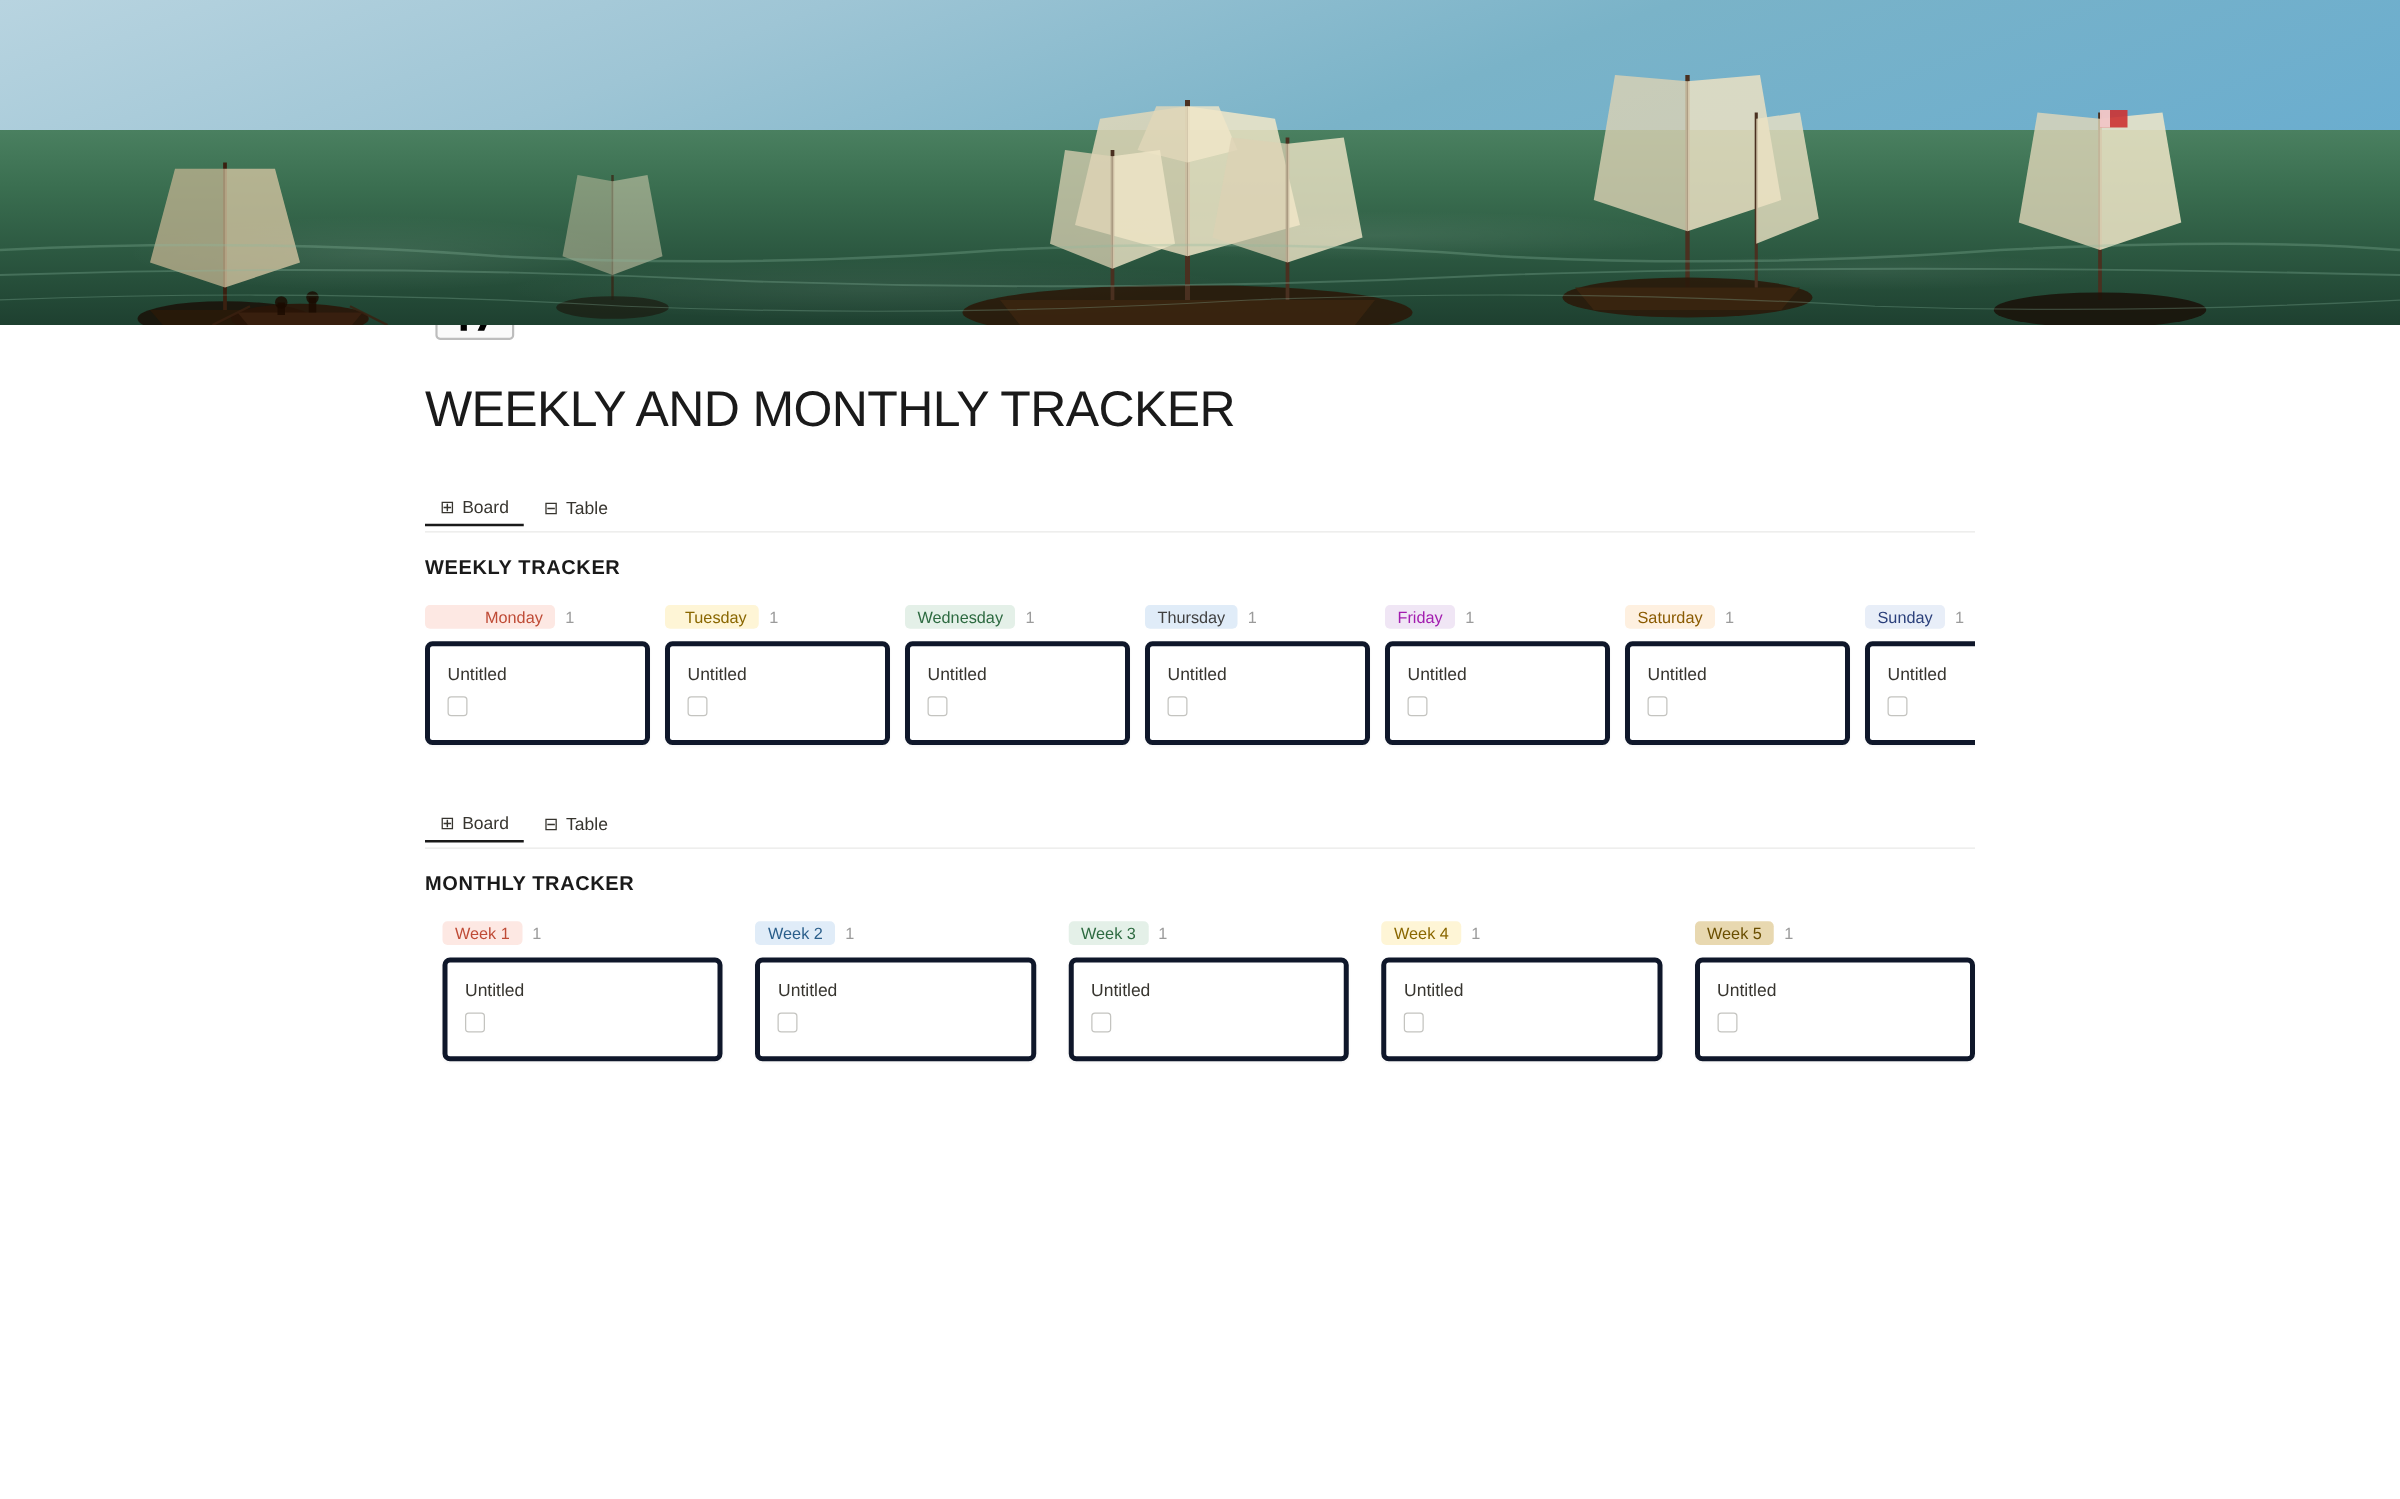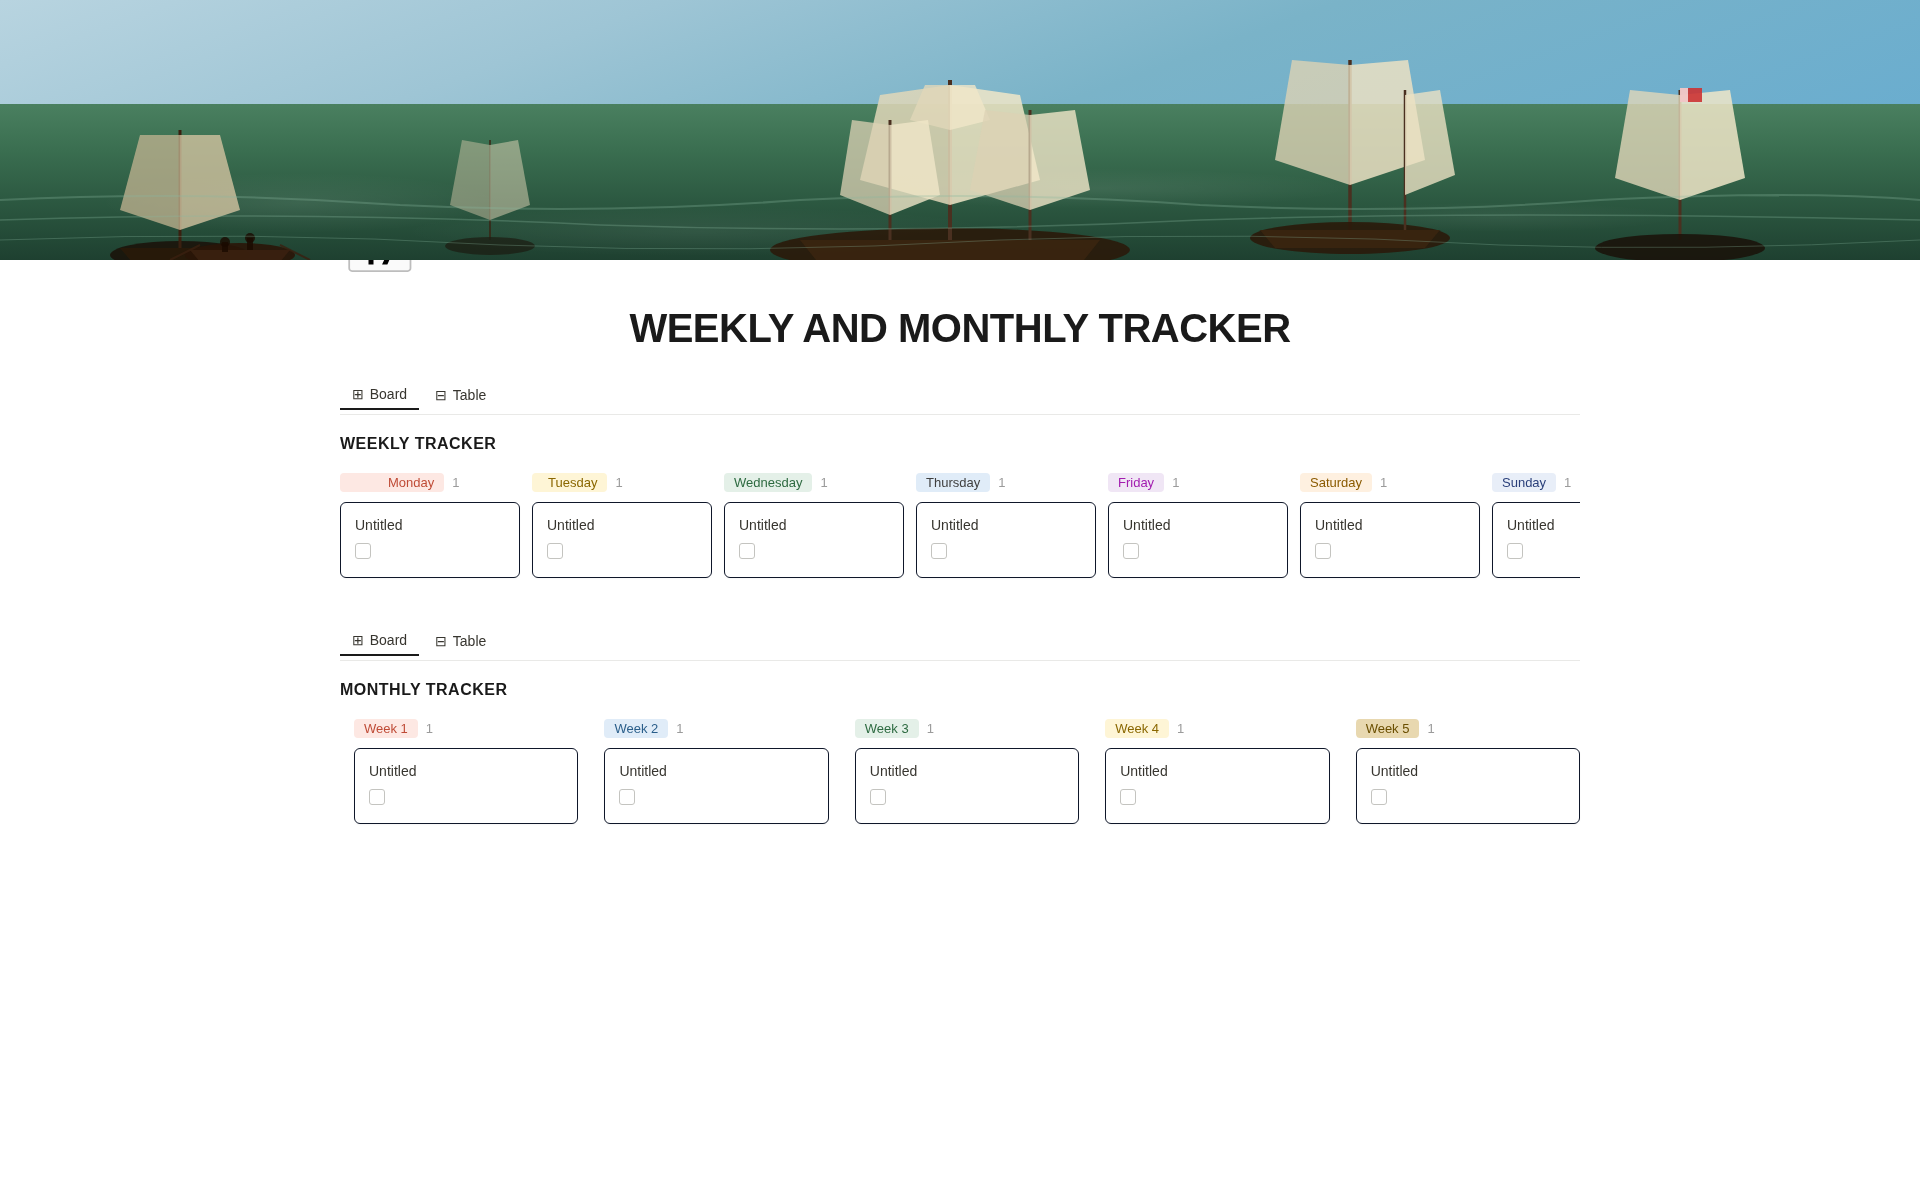--- a/index.html
+++ b/index.html
@@ -75,25 +75,24 @@
       margin-top: -50px;
       margin-bottom: 16px;
       width: 80px;
       height: 80px;
       font-size: 64px;
       line-height: 1;
     }
 
     .page-title {
       font-size: 40px;
-      font-weight: 700;
+      font-weight: 400;
       letter-spacing: -0.5px;
-      margin-bottom: 29px;
+      margin-bottom: 40px;
       color: #1a1a1a;
-      text-align: center;
     }
 
     
     .view-tabs {
       display: flex;
       align-items: center;
       gap: 4px;
       margin-bottom: 0;
       padding-bottom: 4px;
     }
@@ -165,21 +164,21 @@
     }
 
     .column-count {
       font-size: 13px;
       color: #9b9b9b;
     }
 
     
     .board-card {
       background: #ffffff;
-      border: 1px solid #0f172a;
+      border: 4px solid #0f172a;
       border-radius: 6px;
       padding: 14px;
       margin-bottom: 8px;
       box-shadow: 0 1px 2px rgba(0,0,0,0.04);
     }
 
     .card-title {
       font-size: 14px;
       color: #37352f;
       margin-bottom: 10px;

